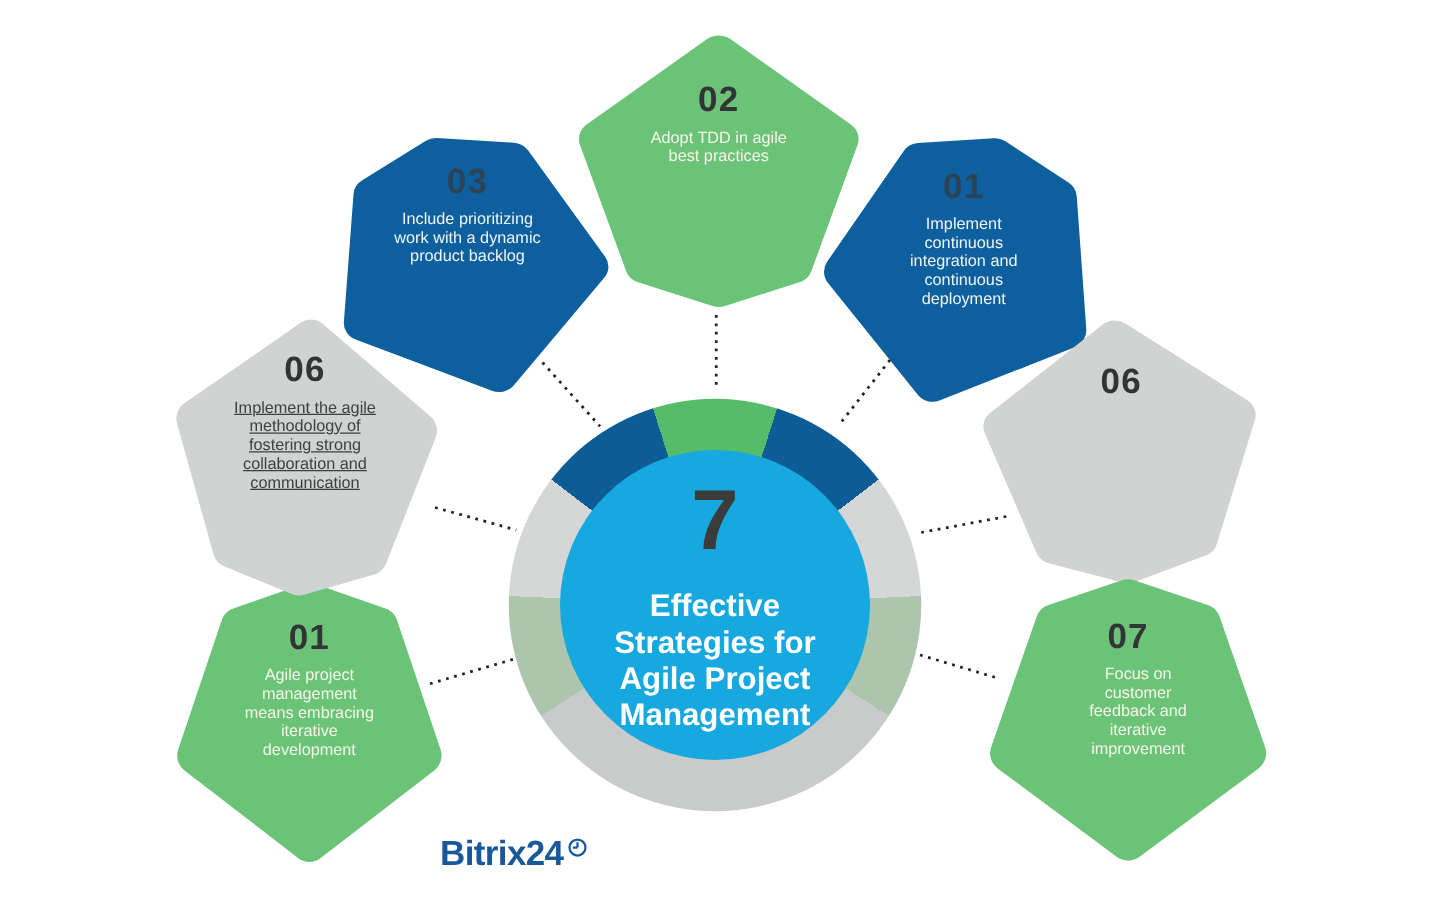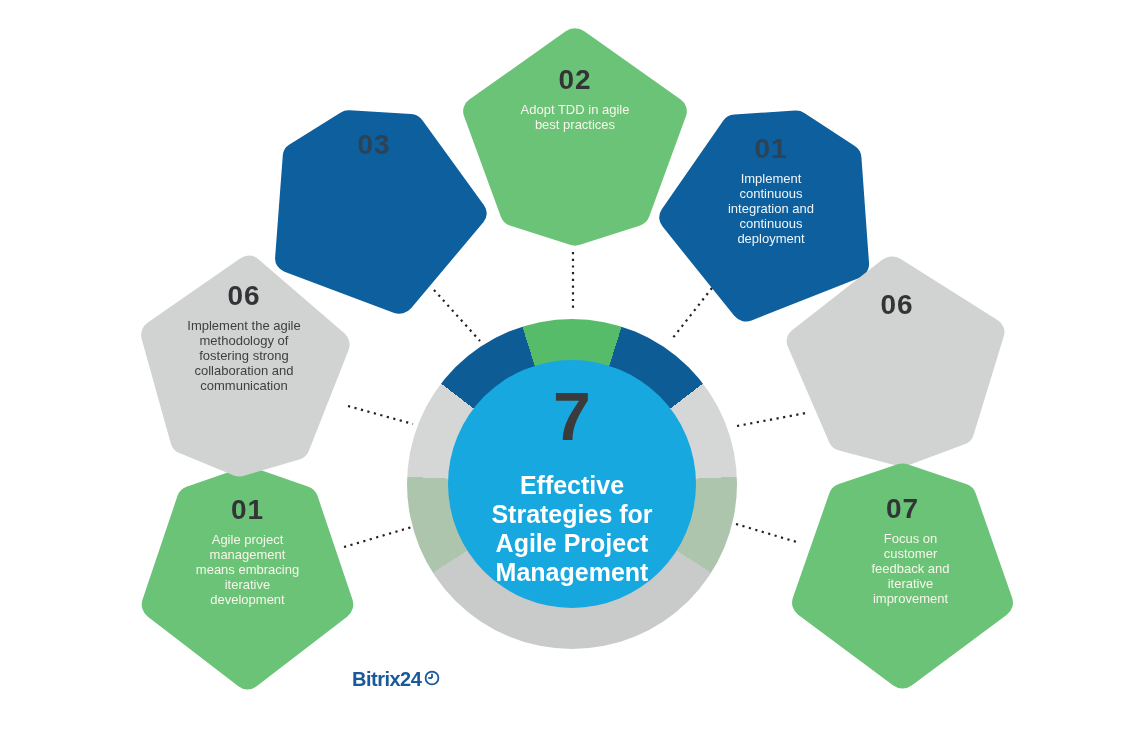--- a/index.html
+++ b/index.html
@@ -11,21 +11,21 @@
   .pent{position:absolute;}
   .pent svg.shape{position:absolute;left:0;top:0;width:100%;height:100%;overflow:visible;}
   .pent .content{
     position:absolute;inset:0;display:flex;flex-direction:column;align-items:center;
     text-align:center;z-index:2;
   }
   .pent .num{font-size:28px;font-weight:bold;letter-spacing:1px;line-height:1.1;margin-bottom:6px;}
   .pent .txt{font-size:13px;font-weight:500;line-height:1.16;white-space:pre-line;}
   .num-dark{color:#333436;}
   .num-blue{color:#2C4356;}
-  .txt-dark{color:#3E3F41;}
+  .txt-dark{color:#3E3F41;text-decoration:underline;}
   .txt-cream{color:#F7F6EA;}
   .txt-white{color:#EFF5F8;}
   
   #p1{left:135px;top:463px;width:225px;height:230px;}
   #p2{left:133px;top:252px;width:222px;height:228px;}
   #p3{left:258px;top:104px;width:232px;height:216px;}
   #p4{left:456px;top:25px;width:238px;height:224px;}
   #p5{left:656px;top:104px;width:230px;height:224px;}
   #p6{left:781px;top:253px;width:232px;height:217px;}
   #p7{left:785px;top:460px;width:235px;height:232px;}
@@ -63,21 +63,21 @@
   }
   #hub .count{font-size:68px;font-weight:bold;color:#3B3B3B;line-height:1;margin-bottom:6px;}
   #hub .title{font-size:25px;font-weight:bold;color:#ffffff;line-height:1.16;white-space:pre-line;margin-top:15px;}
   
   #connectors{position:absolute;left:0;top:0;width:1148px;height:733px;z-index:1;}
   
   #brand{
     position:absolute;left:352px;top:668px;display:flex;align-items:flex-start;
     color:#19599B;
   }
-  #brand .word{font-size:20px;font-weight:bold;letter-spacing:-0.5px;line-height:1.1;}
+  #brand .word{font-size:28px;font-weight:bold;letter-spacing:-0.5px;line-height:1.1;}
   #brand svg{margin-left:3px;margin-top:2px;}
 </style>
 </head>
 <body>
 
 <div id="canvas">
 
   <svg id="connectors" viewBox="0 0 1148 733">
     <g stroke="#222222" stroke-width="2.2" stroke-dasharray="2.2 4.5" fill="none">
       <line x1="344" y1="547" x2="412" y2="527"></line>
@@ -126,20 +126,23 @@
 communication</div>
     </div>
   </div>
 
   <div class="pent" id="p3">
     <svg class="shape" viewBox="0 0 200 200" preserveAspectRatio="none">
       <path d="M100,16 L181,77 L150,167 L100,184 L50,167 L19,77 Z" stroke-width="26" stroke-linejoin="round" transform="rotate(165 100 100)" fill="#0E5F9D" stroke="#0E5F9D"></path>
     </svg>
     <div class="content">
       <div class="num num-blue">03</div>
+      <div class="txt txt-white">Include prioritizing
+work with a dynamic
+product backlog</div>
     </div>
   </div>
 
   <div class="pent" id="p4">
     <svg class="shape" viewBox="0 0 200 200" preserveAspectRatio="none">
       <path d="M100,16 L181,77 L150,167 L100,184 L50,167 L19,77 Z" stroke-width="26" stroke-linejoin="round" fill="#6AC377" stroke="#6AC377"></path>
     </svg>
     <div class="content">
       <div class="num num-dark">02</div>
       <div class="txt txt-cream">Adopt TDD in agile

